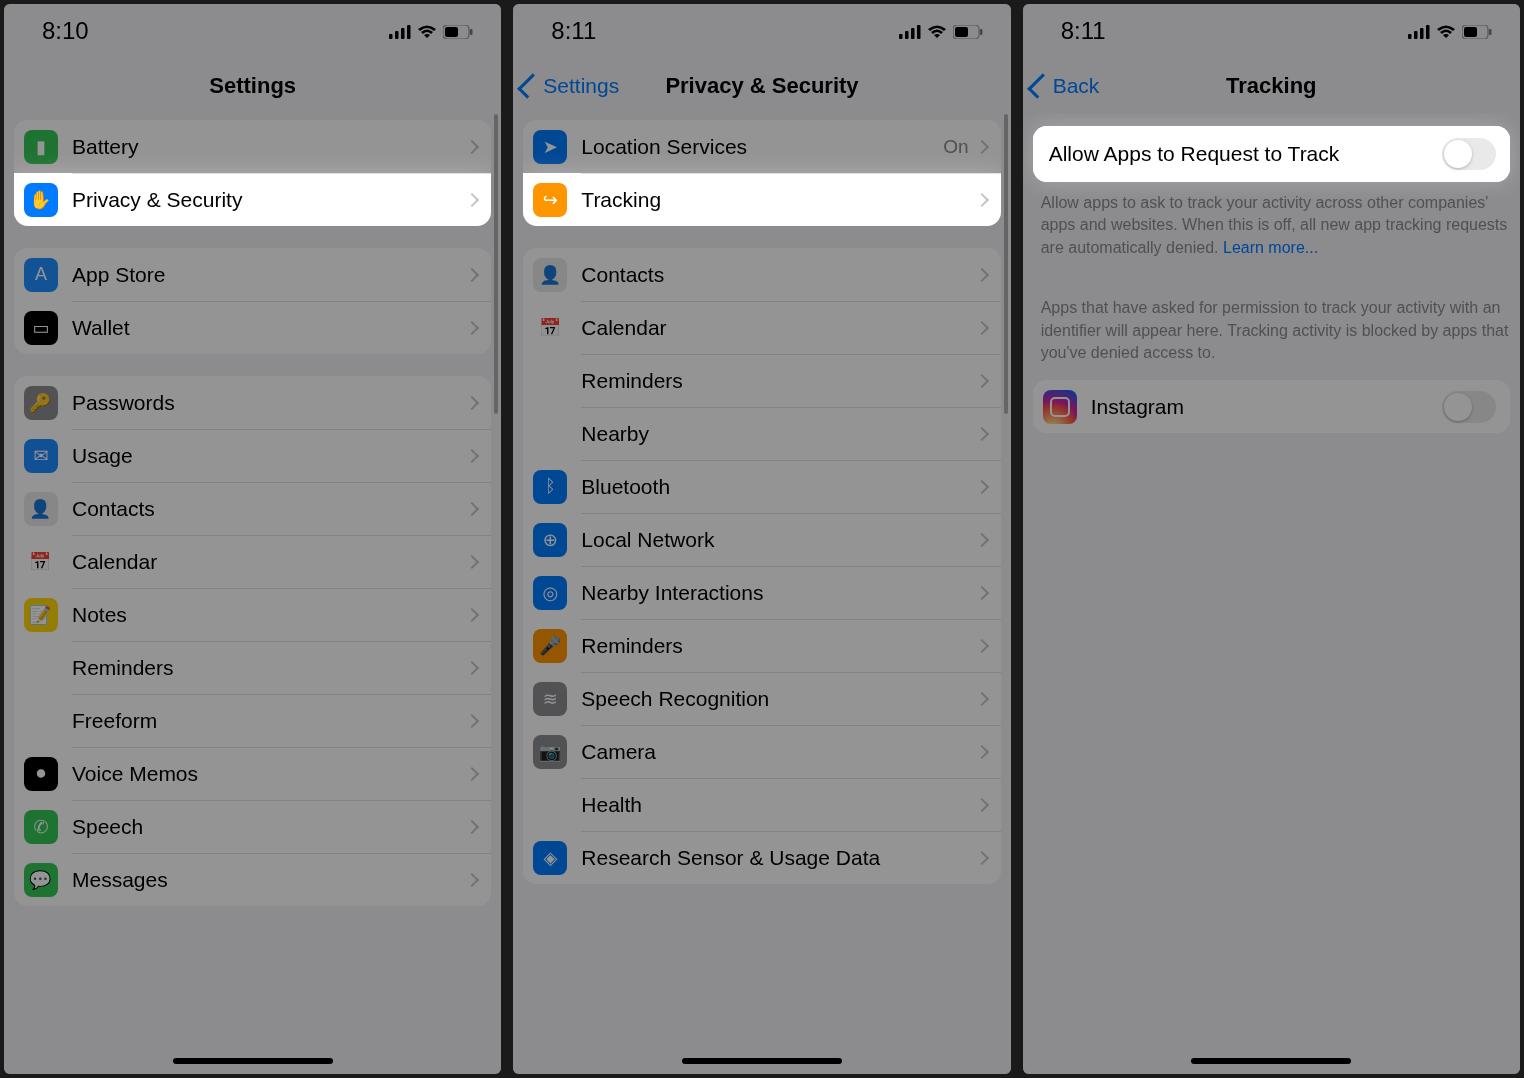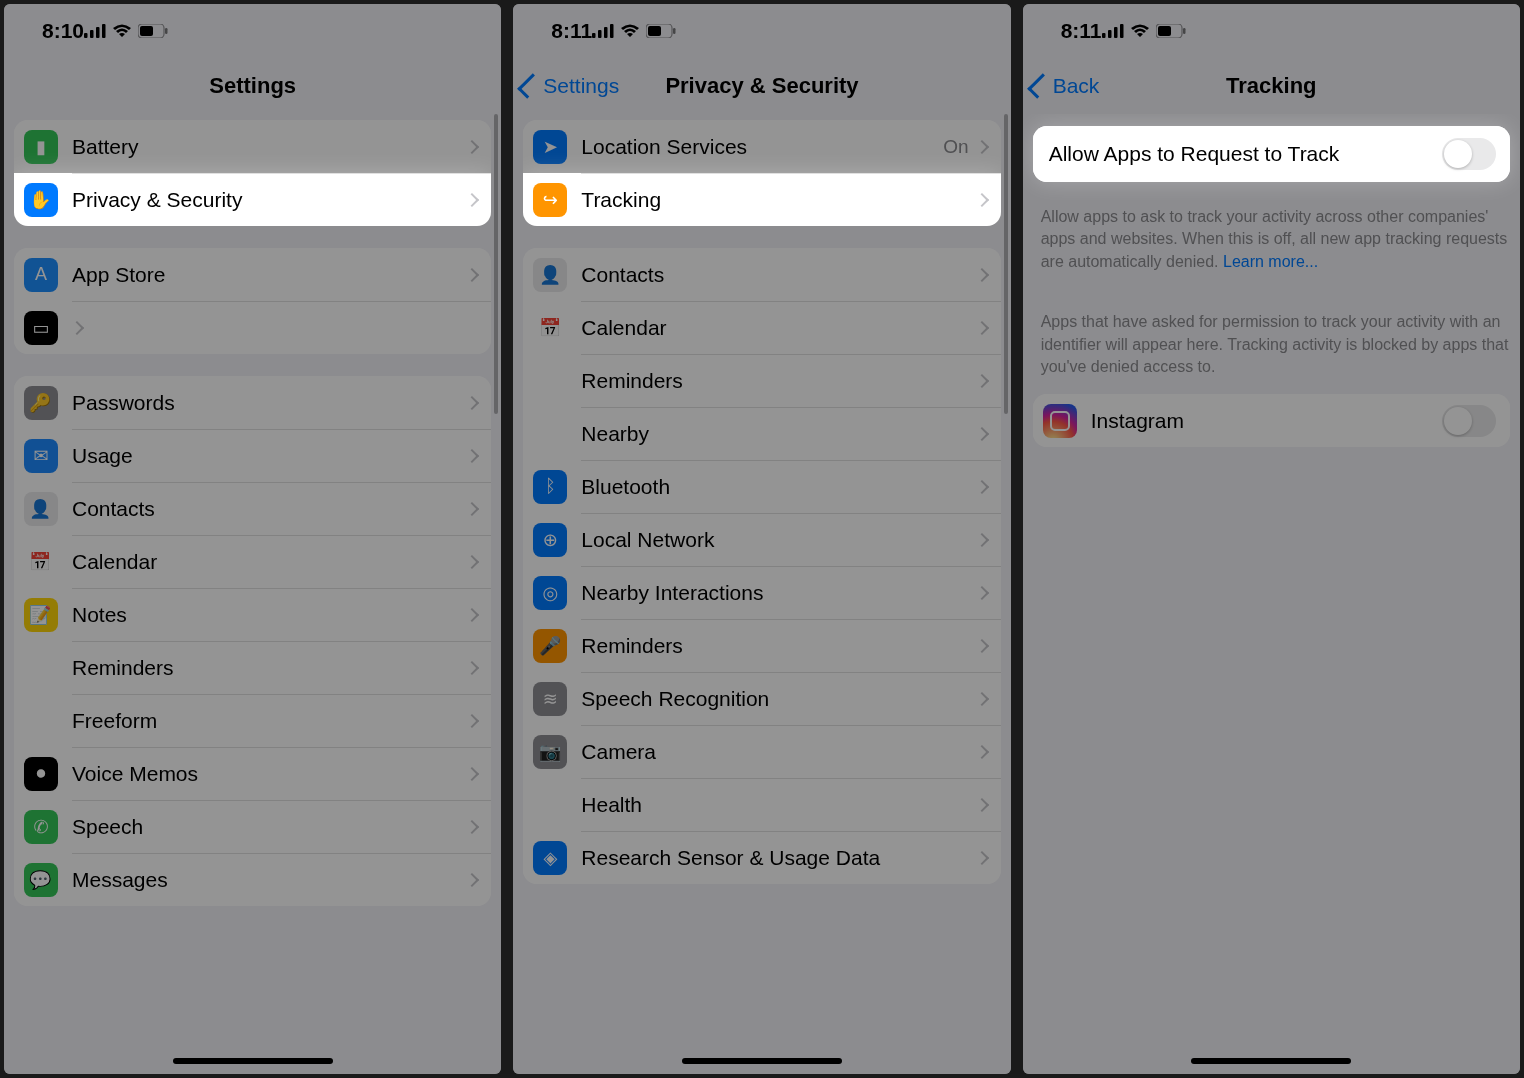--- a/index.html
+++ b/index.html
@@ -25,24 +25,24 @@
     position: absolute;
     inset: 0;
     background: rgba(0,0,0,0.42);
     pointer-events: none;
     z-index: 50;
   }
   .status-bar {
     height: 54px;
     display: flex;
     align-items: center;
-    justify-content: flex-start;
+    justify-content: space-between;
     padding: 0 28px 0 38px;
-    font-size: 21px;
-    font-weight: 700;
+    font-size: 24px;
+    font-weight: 400;
   }
   .status-icons { display:flex; align-items:center; gap:6px; }
   .nav-bar {
     height: 56px;
     display: flex;
     align-items: center;
     justify-content: center;
     position: relative;
     padding: 0 12px;
   }
@@ -197,20 +197,21 @@
         </div>
       </div>
       <div class="group">
         <div class="row">
           <span class="icon" style="background: rgb(30, 144, 255);">A</span>
           <span class="row-label">App Store</span>
           <span class="chev"></span>
         </div>
         <div class="row">
           <span class="icon" style="background: rgb(0, 0, 0);">▭</span>
+          <span class="row-label">Wallet</span>
           <span class="chev"></span>
         </div>
       </div>
       <div class="group">
         <div class="row">
           <span class="icon" style="background: rgb(142, 142, 147);">🔑</span>
           <span class="row-label">Passwords</span>
           <span class="chev"></span>
         </div>
         <div class="row">
@@ -394,21 +395,21 @@
     </span>
   </div>
   <div class="nav-bar">
     <div class="nav-back">
       <span class="chev-back"></span>
       <span>Back</span>
     </div>
     <div class="nav-title">Tracking</div>
   </div>
   <div class="content" style="padding:0">
-    <div class="group highlight" style="margin:12px 10px 14px;border-radius:14px">
+    <div class="group highlight" style="margin:12px 10px 0;border-radius:14px">
       <div class="row" style="height:56px">
         <span class="row-label" style="padding-left:6px">Allow Apps to Request to Track</span>
         <span class="toggle"></span>
       </div>
     </div>
     <div class="footnote">
       <span>Allow apps to ask to track your activity across other companies' apps and websites. When this is off, all new app tracking requests are automatically denied. </span><a>Learn more...</a>
     </div>
     <div class="footnote" style="margin-top:22px">Apps that have asked for permission to track your activity with an identifier will appear here. Tracking activity is blocked by apps that you've denied access to.</div>
     <div class="group" style="margin:10px 10px 0">

